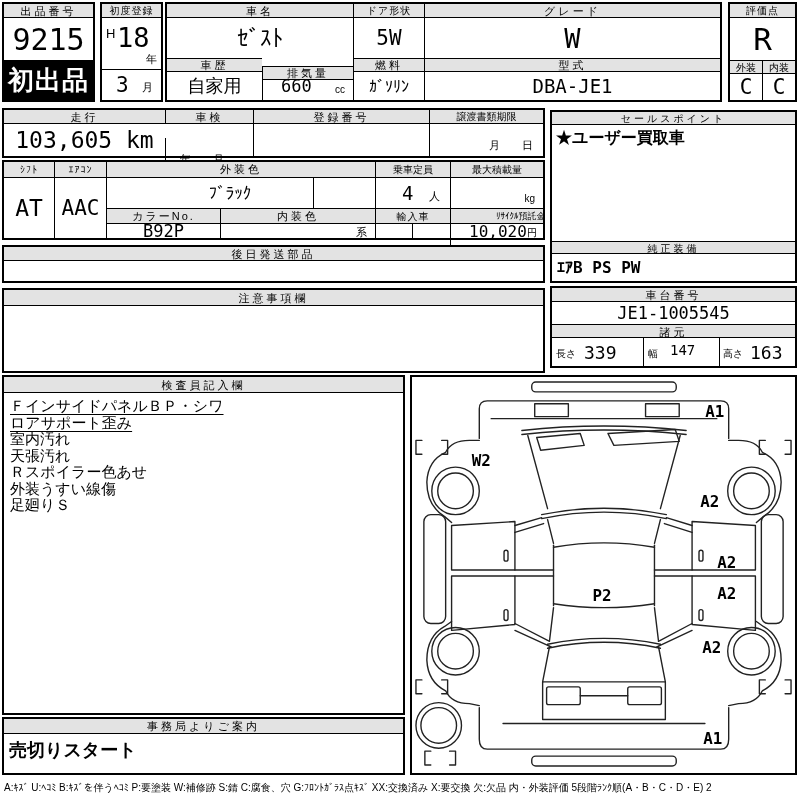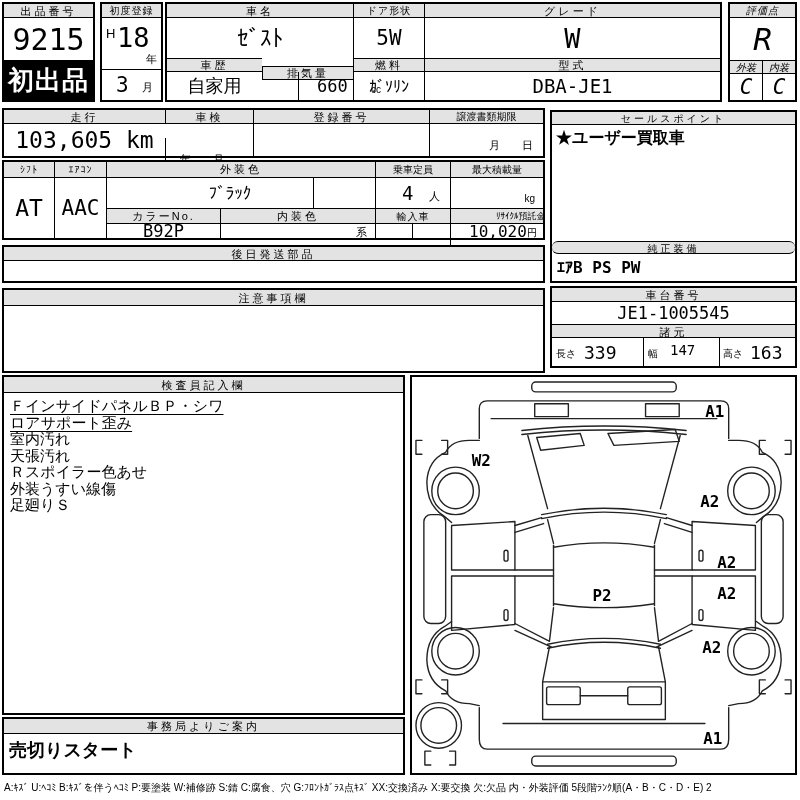--- a/index.html
+++ b/index.html
@@ -53,29 +53,29 @@
     <div class="abs center mono" style="left:0;top:14px;width:186px;height:40px;font-size:23px;">ｾﾞｽﾄ</div>
     <div class="abs center mono bl" style="left:186px;top:14px;width:71px;height:40px;font-size:21px;">5W</div>
     <div class="abs center mono bl" style="left:257px;top:14px;width:296px;height:40px;font-size:27px;">W</div>
 
     <div class="hdr abs bt" style="left:0;top:54px;width:95px;height:14px;line-height:13px;">車歴</div>
     <div class="hdr abs bt bl" style="left:95px;top:54px;width:91px;height:14px;line-height:13px;margin-top:8px;">排気量</div>
     <div class="hdr abs bt bl" style="left:186px;top:54px;width:71px;height:14px;line-height:13px;">燃料</div>
     <div class="hdr abs bt bl" style="left:257px;top:54px;width:296px;height:14px;line-height:13px;">型式</div>
 
     <div class="abs center" style="left:0;top:68px;width:95px;height:28px;font-size:18px;">自家用</div>
-    <div class="abs bl" style="left:95px;top:68px;width:91px;height:28px;margin-left:36px;">
+    <div class="abs bl" style="left:95px;top:68px;width:91px;height:28px;">
       <span class="abs mono" style="left:18px;top:4px;font-size:17px;">660</span>
       <span class="abs" style="right:8px;bottom:5px;font-size:10px;">cc</span>
     </div>
     <div class="abs center mono bl" style="left:186px;top:68px;width:71px;height:28px;font-size:16px;">ｶﾞｿﾘﾝ</div>
     <div class="abs center mono bl" style="left:257px;top:68px;width:296px;height:28px;font-size:19px;">DBA-JE1</div>
   </div>
 
-  <div class="box" style="left:728px;top:2px;width:69px;height:100px;font-style:italic;">
+  <div class="box" style="left:728px;top:2px;width:69px;height:100px;">
     <div class="hdr small abs" style="left:0;top:0;width:65px;height:14px;line-height:14px;">評価点</div>
     <div class="abs center mono" style="left:0;top:14px;width:65px;height:42px;font-size:31px;">R</div>
     <div class="hdr small abs bt" style="left:0;top:56px;width:32px;height:14px;line-height:13px;letter-spacing:0;">外装</div>
     <div class="hdr small abs bt bl" style="left:32px;top:56px;width:33px;height:14px;line-height:13px;letter-spacing:0;">内装</div>
     <div class="abs center mono" style="left:0;top:70px;width:32px;height:26px;font-size:21px;">C</div>
     <div class="abs center mono bl" style="left:32px;top:70px;width:33px;height:26px;font-size:21px;">C</div>
   </div>
 
   <div class="box" style="left:2px;top:108px;width:543px;height:50px;">
     <div class="hdr abs" style="left:0;top:0;width:161px;height:14px;line-height:14px;">走行</div>
@@ -129,21 +129,21 @@
     </div>
   </div>
 
   <div class="box" style="left:2px;top:245px;width:543px;height:38px;">
     <div class="hdr abs" style="left:0;top:0;width:539px;height:14px;line-height:14px;">後日発送部品</div>
   </div>
 
   <div class="box" style="left:550px;top:110px;width:247px;height:173px;">
     <div class="hdr abs" style="left:0;top:0;width:243px;height:13px;line-height:13px;font-size:10px;">セールスポイント</div>
     <div class="abs" style="left:4px;top:16px;width:235px;height:110px;font-size:16px;font-weight:bold;">★ユーザー買取車</div>
-    <div class="hdr abs bt" style="left:0;top:129px;width:243px;height:13px;line-height:13px;font-size:10px;border-radius:6px;">純正装備</div>
+    <div class="hdr abs bt" style="left:0;top:129px;width:243px;height:13px;line-height:13px;font-size:10px;">純正装備</div>
     <div class="abs mono" style="left:5px;top:146px;width:235px;height:22px;font-size:16px;font-weight:bold;">ｴｱB PS PW</div>
   </div>
 
   <div class="box" style="left:2px;top:288px;width:543px;height:85px;">
     <div class="hdr abs" style="left:0;top:0;width:539px;height:16px;line-height:16px;">注意事項欄</div>
   </div>
 
   <div class="box" style="left:550px;top:286px;width:247px;height:82px;">
     <div class="hdr abs" style="left:0;top:0;width:243px;height:14px;line-height:14px;">車台番号</div>
     <div class="abs center mono" style="left:0;top:14px;width:243px;height:22px;font-size:17px;">JE1-1005545</div>

